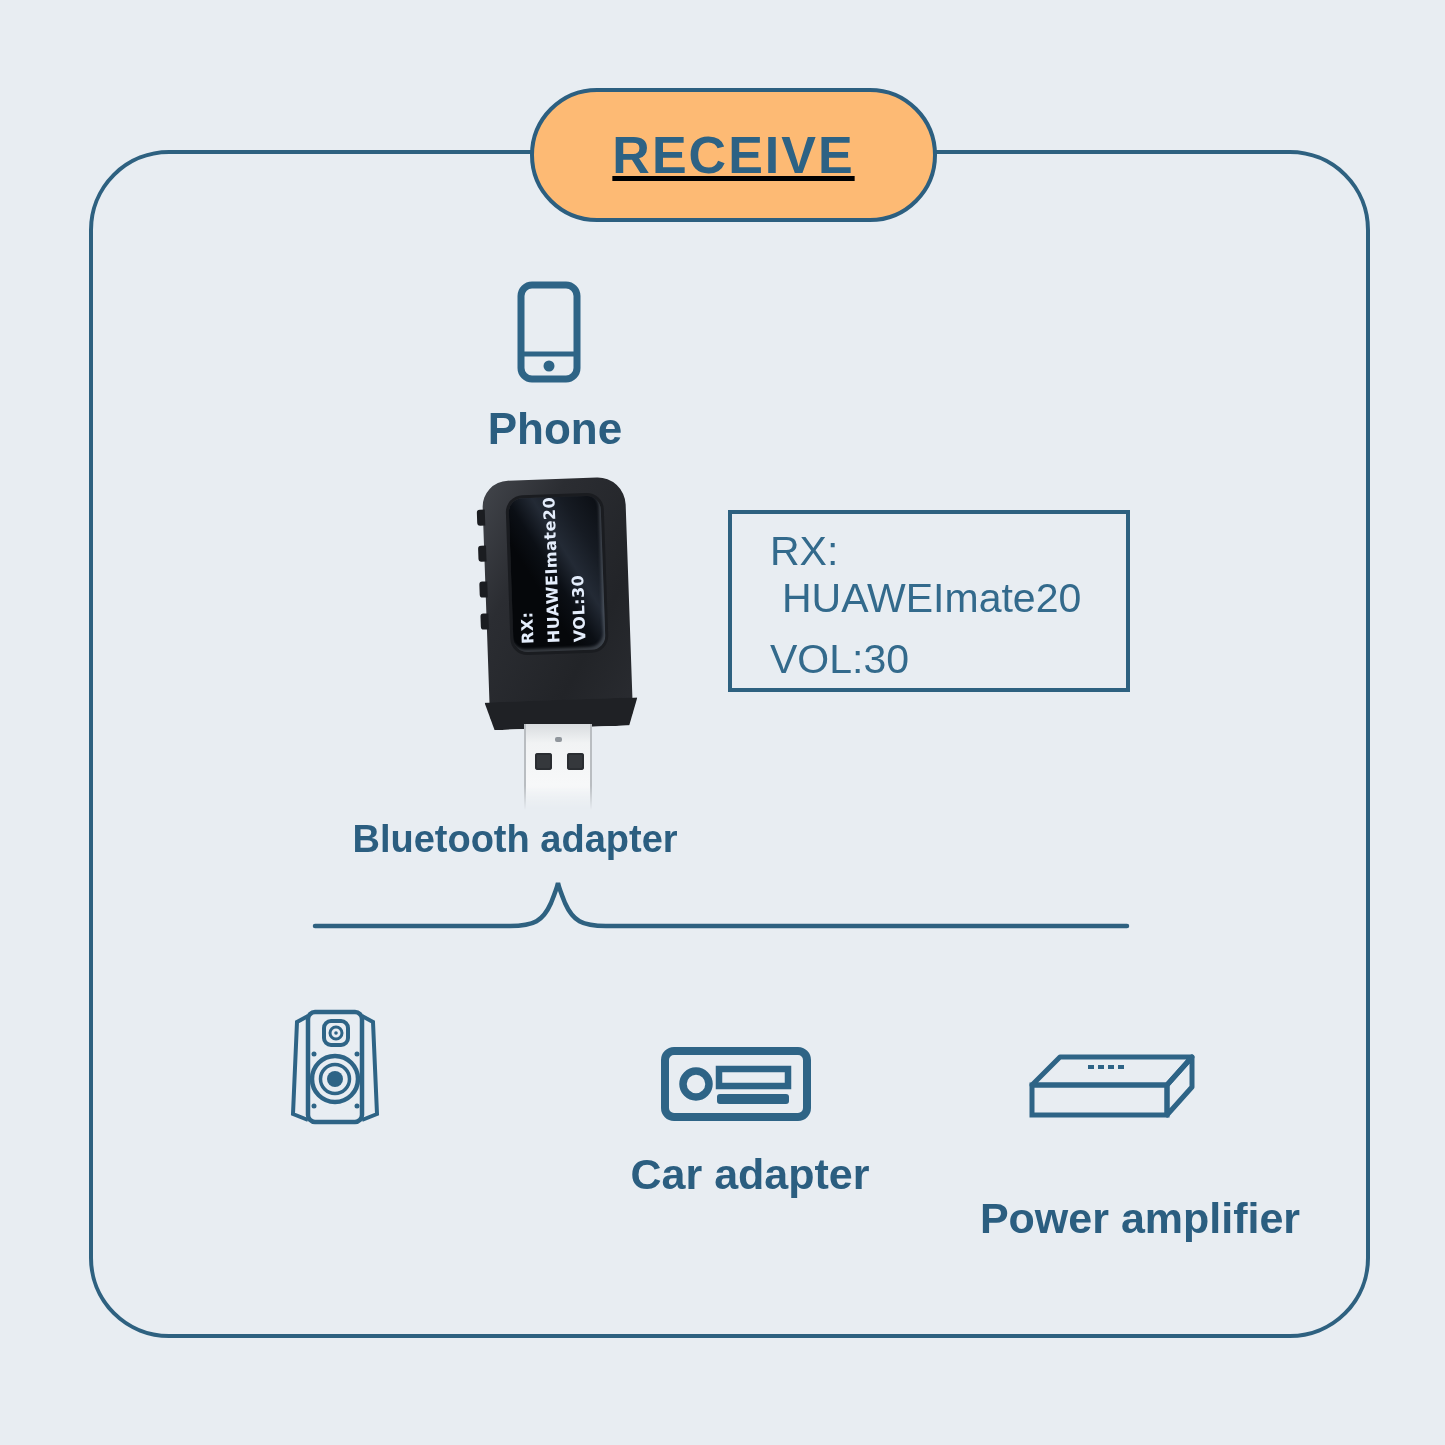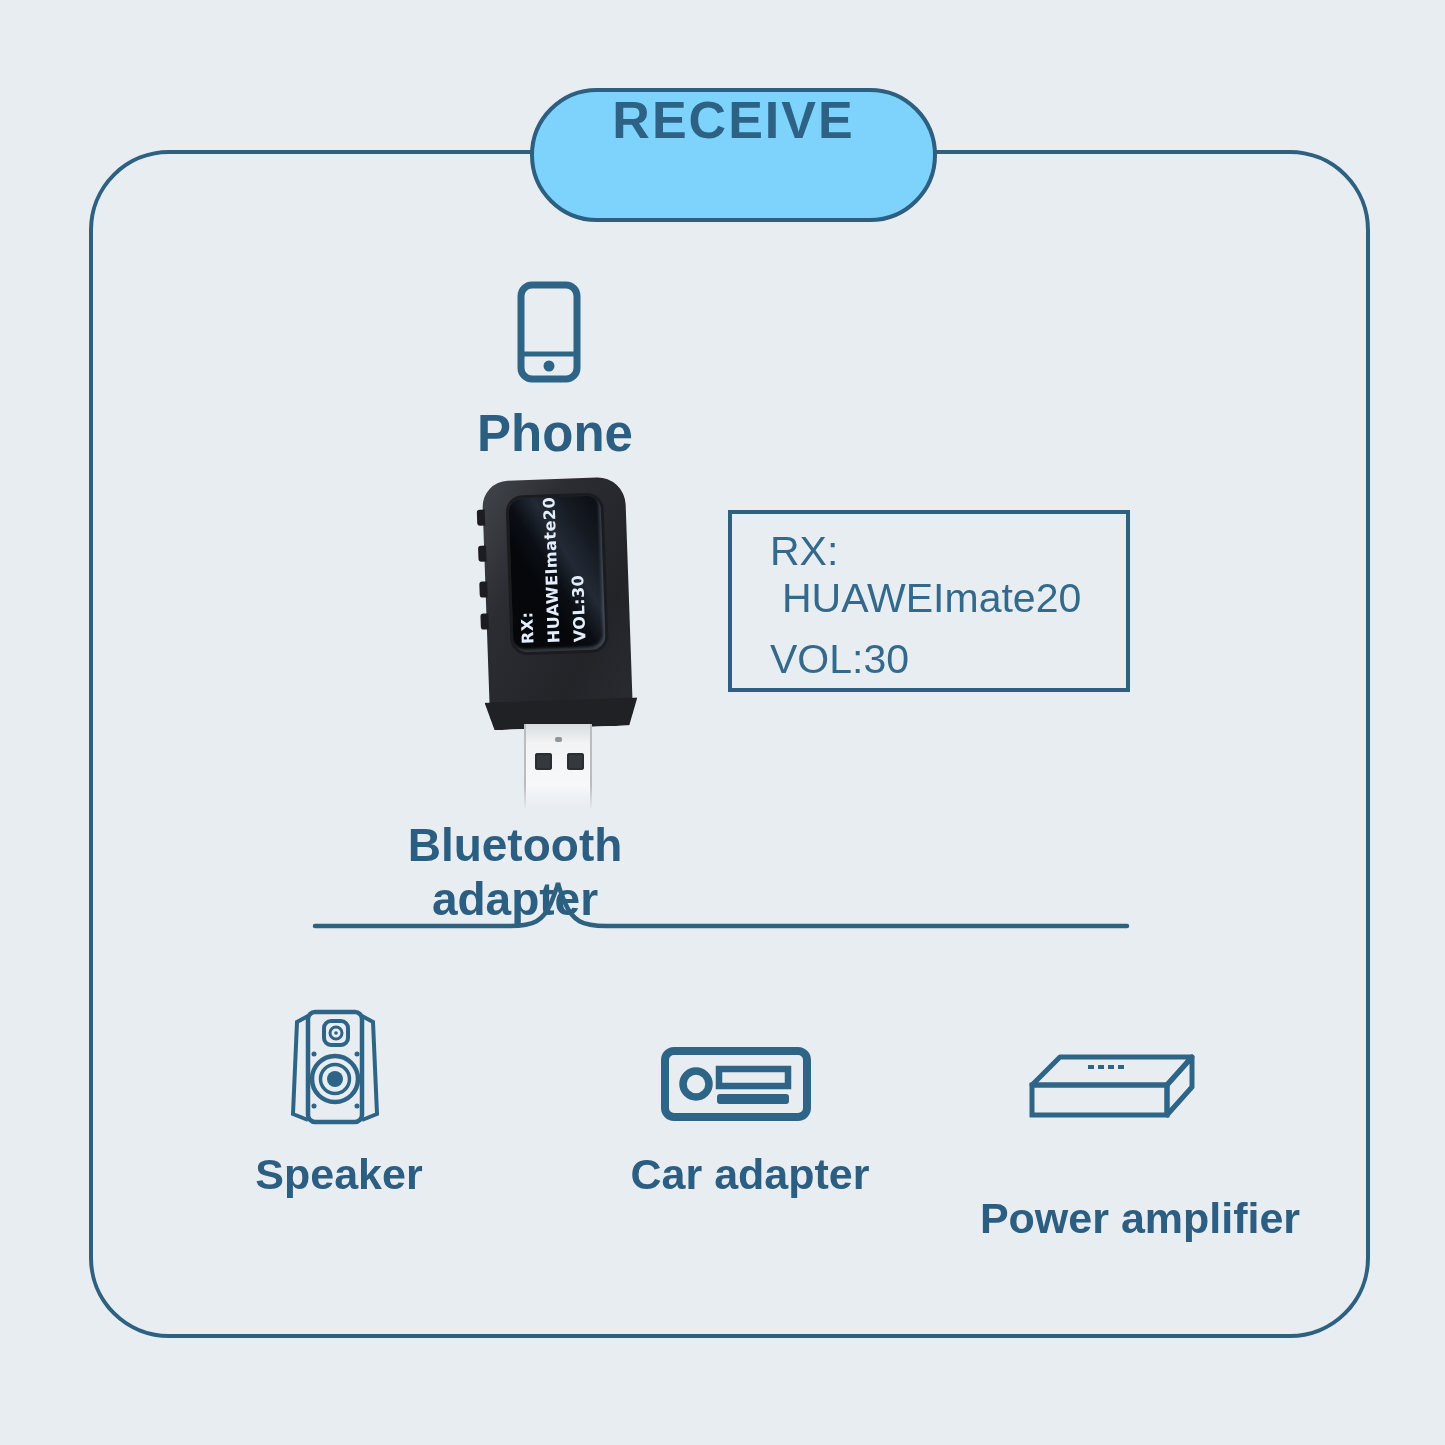--- a/index.html
+++ b/index.html
@@ -10,33 +10,33 @@
   }
   
   .panel{
     position:absolute;left:89px;top:150px;width:1281px;height:1188px;
     border:4px solid #2e6180;border-radius:80px;
     box-sizing:border-box;background:transparent;
   }
   
   .badge{
     position:absolute;left:530px;top:88px;width:407px;height:134px;
-    background:#7dd3fc;border:4px solid #2c5f80;border-radius:80px;
+    background:#fdba74;border:4px solid #2c5f80;border-radius:80px;
     box-sizing:border-box;display:flex;flex-direction:column;
-    align-items:center;justify-content:flex-start;z-index:5;
+    align-items:center;justify-content:center;z-index:5;text-decoration:underline;
   }
   .badge-line{
     font-size:52px;line-height:56px;font-weight:bold;
     color:#2d6284;letter-spacing:2px;
   }
   
   .phone-icon{position:absolute;left:517px;top:281px;}
   .phone-label{
     position:absolute;left:455px;top:404px;width:200px;text-align:center;
-    font-size:51px;font-weight:bold;color:#2b5e80;
+    font-size:44px;font-weight:bold;color:#2b5e80;
   }
   
   .device{
     position:absolute;left:486px;top:479px;width:143px;height:245px;
     transform:rotate(-2deg);transform-origin:50% 50%;
     background:linear-gradient(120deg,#42454b 0%,#2b2d32 30%,#222428 70%,#2a2c31 100%);
     border-radius:26px 28px 12px 12px;
   }
   .device::after{ 
     content:"";position:absolute;left:-5px;right:-5px;bottom:-4px;height:28px;
@@ -80,21 +80,21 @@
     position:absolute;left:728px;top:510px;width:402px;height:182px;
     border:4px solid #2e6180;box-sizing:border-box;
     padding:14px 0 0 38px;color:#336a8c;
   }
   .readout .rl{font-size:41px;line-height:47px;}
   .readout .rl2{margin-left:12px;}
   .readout .rl3{margin-top:14px;}
   
   .adapter-label{
     position:absolute;left:320px;top:818px;width:390px;text-align:center;
-    font-size:46px;font-weight:bold;color:#2b5e80;
+    font-size:38px;font-weight:bold;color:#2b5e80;
   }
   .brace{position:absolute;left:300px;top:872px;}
   
   .out-icon{position:absolute;}
   .out-label{
     position:absolute;top:1150px;text-align:center;
     font-size:43px;font-weight:bold;color:#2b5e80;
   }
   .lbl-speaker{left:214px;width:250px;}
   .lbl-car{left:610px;width:280px;}
@@ -157,21 +157,20 @@
     <circle cx="46" cy="25" r="6" fill="none" stroke="#2e6486" stroke-width="3"></circle>
     <circle cx="46" cy="25" r="1.8" fill="#2e6486"></circle>
     <circle cx="24" cy="46" r="2.5" fill="#2e6486"></circle>
     <circle cx="67" cy="46" r="2.5" fill="#2e6486"></circle>
     <circle cx="24" cy="98" r="2.5" fill="#2e6486"></circle>
     <circle cx="67" cy="98" r="2.5" fill="#2e6486"></circle>
     <circle cx="45" cy="71" r="23" fill="none" stroke="#2e6486" stroke-width="4.5"></circle>
     <circle cx="45" cy="71" r="14.5" fill="none" stroke="#2e6486" stroke-width="3.5"></circle>
     <circle cx="45" cy="71" r="8" fill="#2e6486"></circle>
   </svg>
-  <div class="out-label lbl-speaker">Speaker</div>
 
   <svg class="out-icon" style="left:660px;top:1046px;" width="152" height="76" viewBox="0 0 152 76">
     <rect x="5" y="5" width="142" height="66" rx="9" fill="none" stroke="#2e6486" stroke-width="8"></rect>
     <circle cx="36" cy="38" r="13" fill="none" stroke="#2e6486" stroke-width="7.5"></circle>
     <rect x="59" y="23" width="69" height="17" fill="none" stroke="#2e6486" stroke-width="6.5"></rect>
     <rect x="57" y="48" width="72" height="10" rx="3" fill="#2e6486"></rect>
   </svg>
   <div class="out-label lbl-car">Car adapter</div>
 
   <svg class="out-icon" style="left:1026px;top:1048px;" width="172" height="70" viewBox="0 0 172 70">

